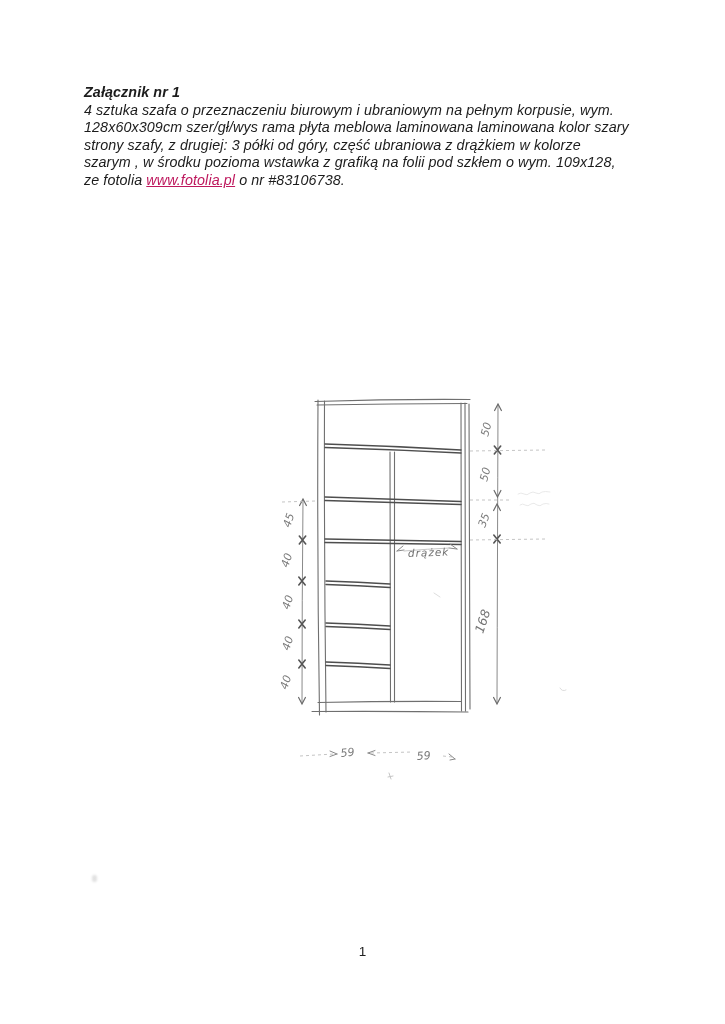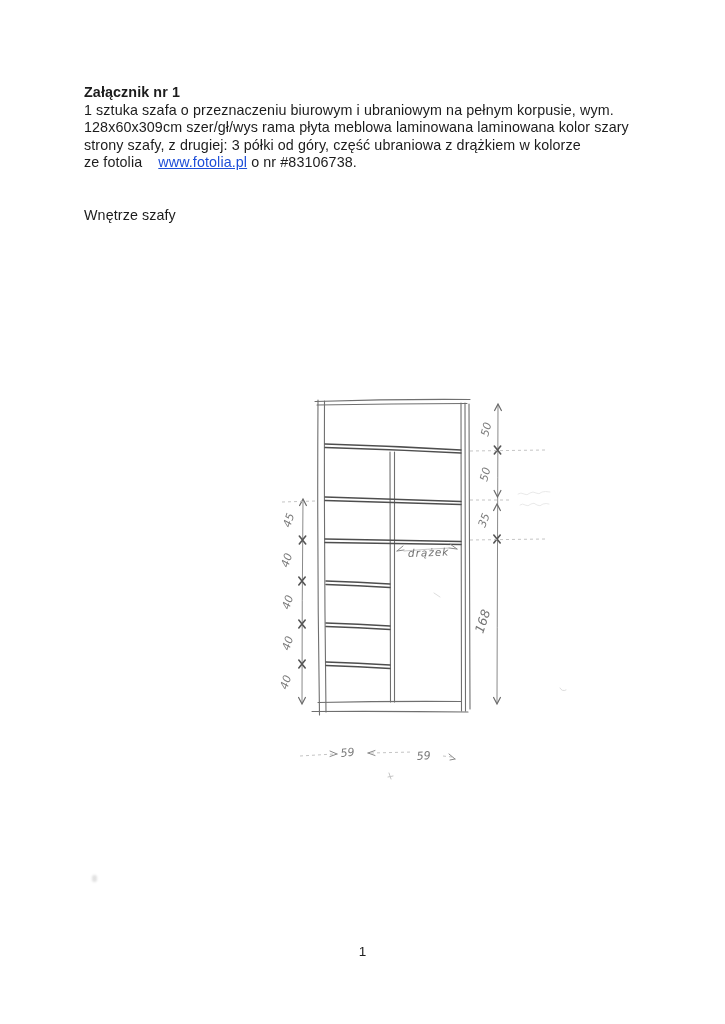--- a/index.html
+++ b/index.html
@@ -6,23 +6,23 @@
   .page{
     position:relative;width:725px;height:1024px;background:#ffffff;
     margin:0 auto;overflow:hidden;
     font-family:"Liberation Sans",sans-serif;color:#1c1c1c;
   }
   .textblock{
     position:absolute;left:84px;top:84px;width:575px;
     font-size:14.3px;line-height:17.5px;letter-spacing:0.1px;
   }
   .doc-title{font-weight:bold;}
-  .tline{white-space:nowrap;}
+  .tline{white-space:nowrap;font-style:italic;}
   .blank{height:17.5px;}
-  a.doclink{color:#1d4ed8;text-decoration:underline;cursor:pointer;margin-left:12px;}
+  a.doclink{color:#be185d;text-decoration:underline;cursor:pointer;}
   .subheading{margin-top:17.5px;}
   .sketch{position:absolute;left:255px;top:365px;}
   .footer{
     position:absolute;left:0;right:0;top:944px;text-align:center;
     font-size:13.5px;color:#222;
   }
   .stray{
     position:absolute;left:92px;top:875px;width:5px;height:7px;
     background:#c9c9c9;opacity:.55;border-radius:2px;filter:blur(1px);
   }
@@ -38,26 +38,26 @@
   text.hwbig{font:italic 12.5px "DejaVu Sans",sans-serif;fill:#757575;}
   text.hwrod{font:italic 10.5px "DejaVu Sans",sans-serif;fill:#6f6f6f;letter-spacing:1px;}
 </style>
 </head>
 <body>
 
 <div class="page">
 
   <div class="textblock">
     <div class="tline doc-title">Załącznik nr 1</div>
-    <div class="tline">1 sztuka szafa o przeznaczeniu biurowym i ubraniowym na pełnym korpusie, wym.</div>
+    <div class="tline">4 sztuka szafa o przeznaczeniu biurowym i ubraniowym na pełnym korpusie, wym.</div>
     <div class="tline">128x60x309cm szer/gł/wys rama płyta meblowa laminowana laminowana kolor szary</div>
     <div class="tline">strony szafy, z drugiej: 3 półki od góry, część ubraniowa z drążkiem w kolorze</div>
+    <div class="tline">szarym , w środku pozioma wstawka z grafiką na folii pod szkłem o wym. 109x128,</div>
     <div class="tline"><span>ze fotolia </span><a class="doclink">www.fotolia.pl</a><span> o nr #83106738.</span></div>
     <div class="blank"></div>
-    <div class="tline subheading">Wnętrze szafy</div>
   </div>
 
   <svg class="sketch" width="340" height="440" viewBox="255 365 340 440">
     <defs>
       <g id="xm">
           <path class="xm" d="M-3.2,-4 L3.2,4 M3.2,-4 L-3.2,4"></path>
         </g>
       <g id="arr-up">
           <path class="ah" d="M-3.4,6.5 L0,0 L3.4,6.5"></path>
         </g>

